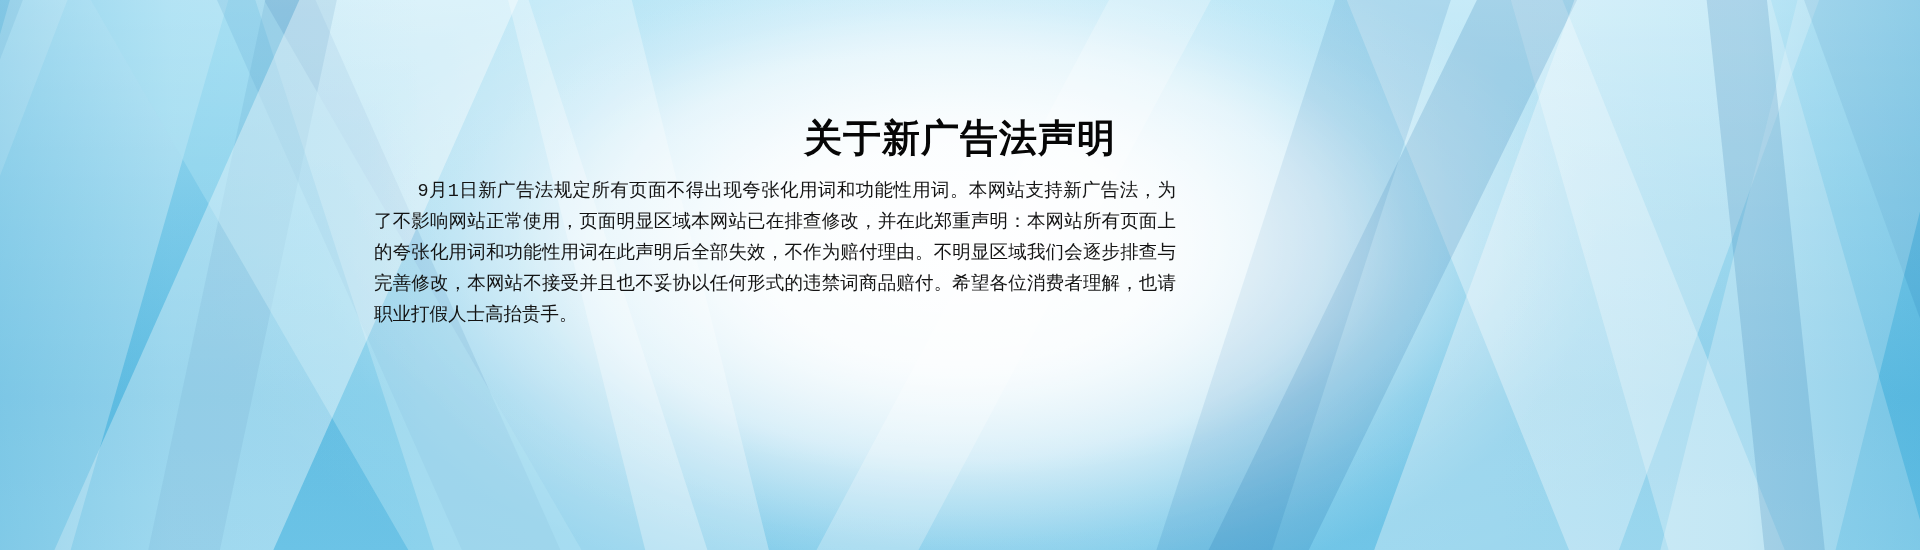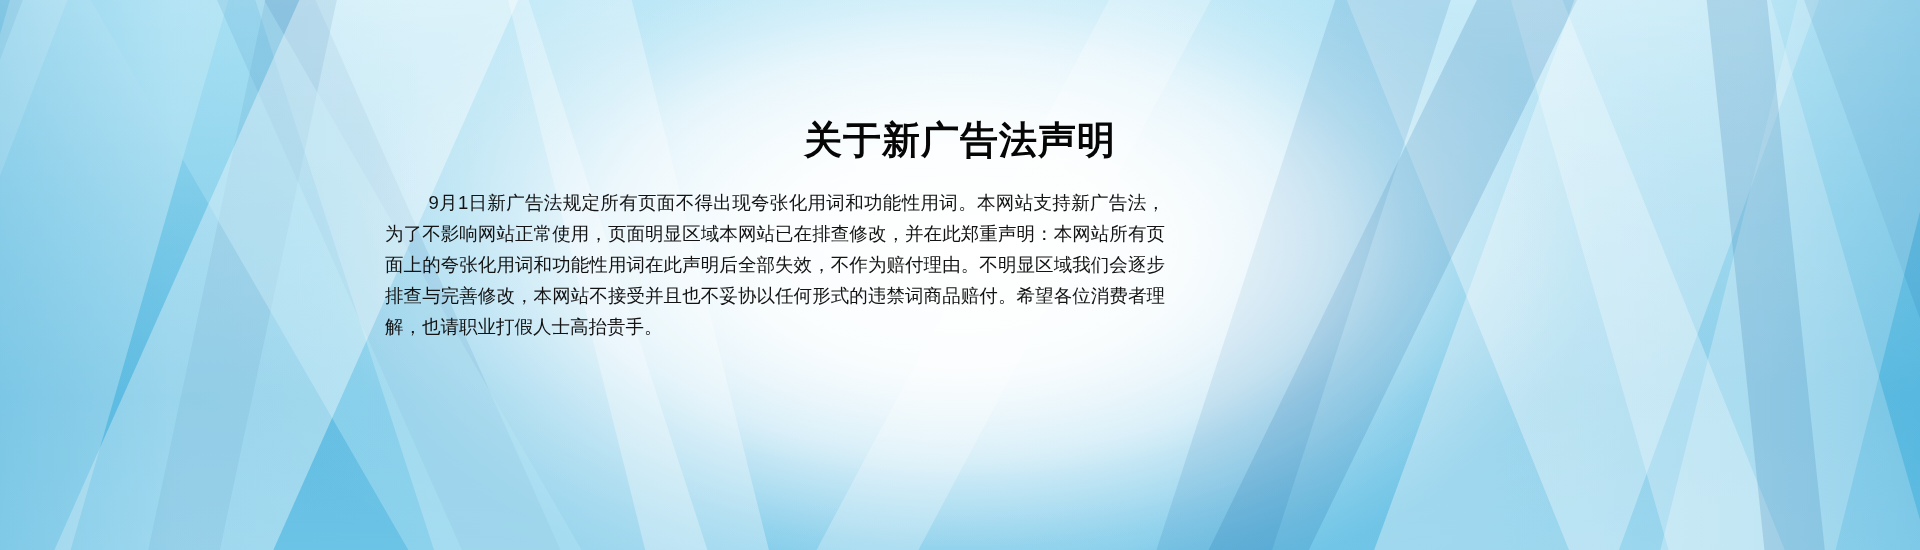--- a/index.html
+++ b/index.html
@@ -100,20 +100,21 @@
         rgba(255,255,255,0) 100%);
   }
 
   
   .content {
     position: absolute;
     left: 0;
     top: 0;
     width: 1920px;
     height: 550px;
+    font-family: Liberation Mono, monospace;
   }
 
   .page-title {
     position: absolute;
     left: 0;
     top: 92px;
     width: 1920px;
     text-align: center;
     font-size: 38px;
     font-weight: bold;
@@ -128,21 +129,21 @@
     top: 176px;
     width: 802px;
     color: #131313;
     font-size: 18.5px;
     line-height: 31px;
     text-align: justify;
     text-justify: inter-character;
   }
 
   .statement-body p {
-    margin: 11px;
+    margin: 0;
   }
   .statement-body p.indent {
     text-indent: 2.35em;
   }
 </style>
 </head>
 <body>
 
 <div class="banner">
 

